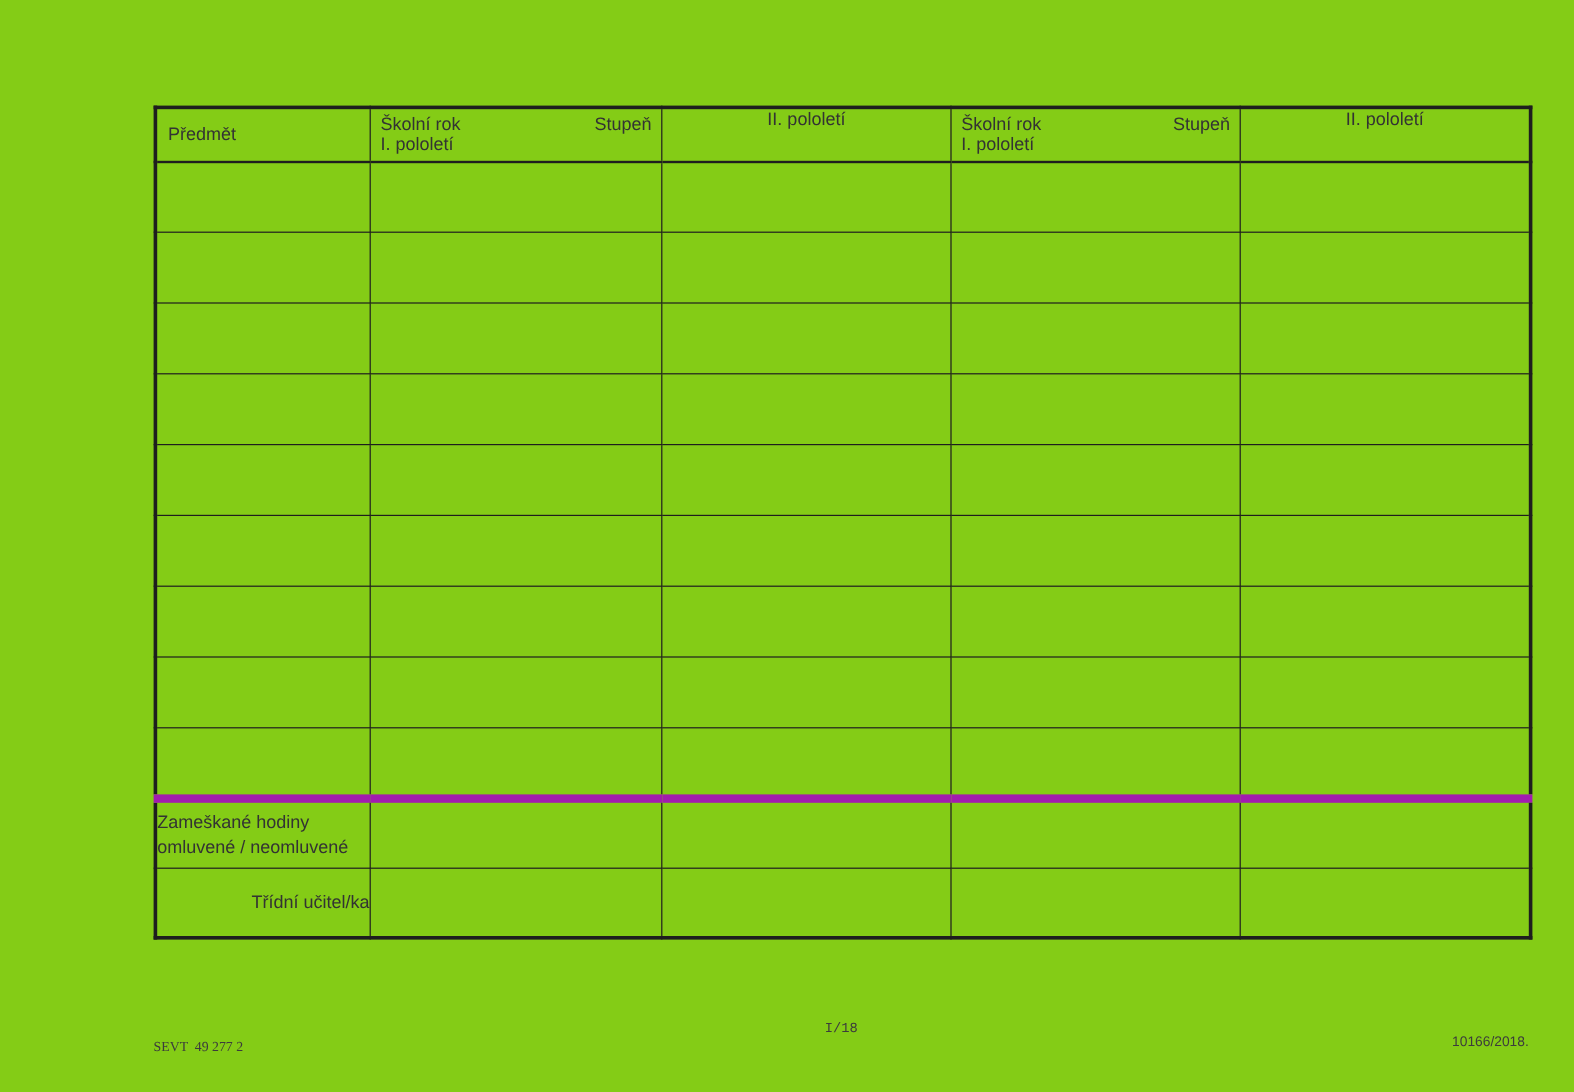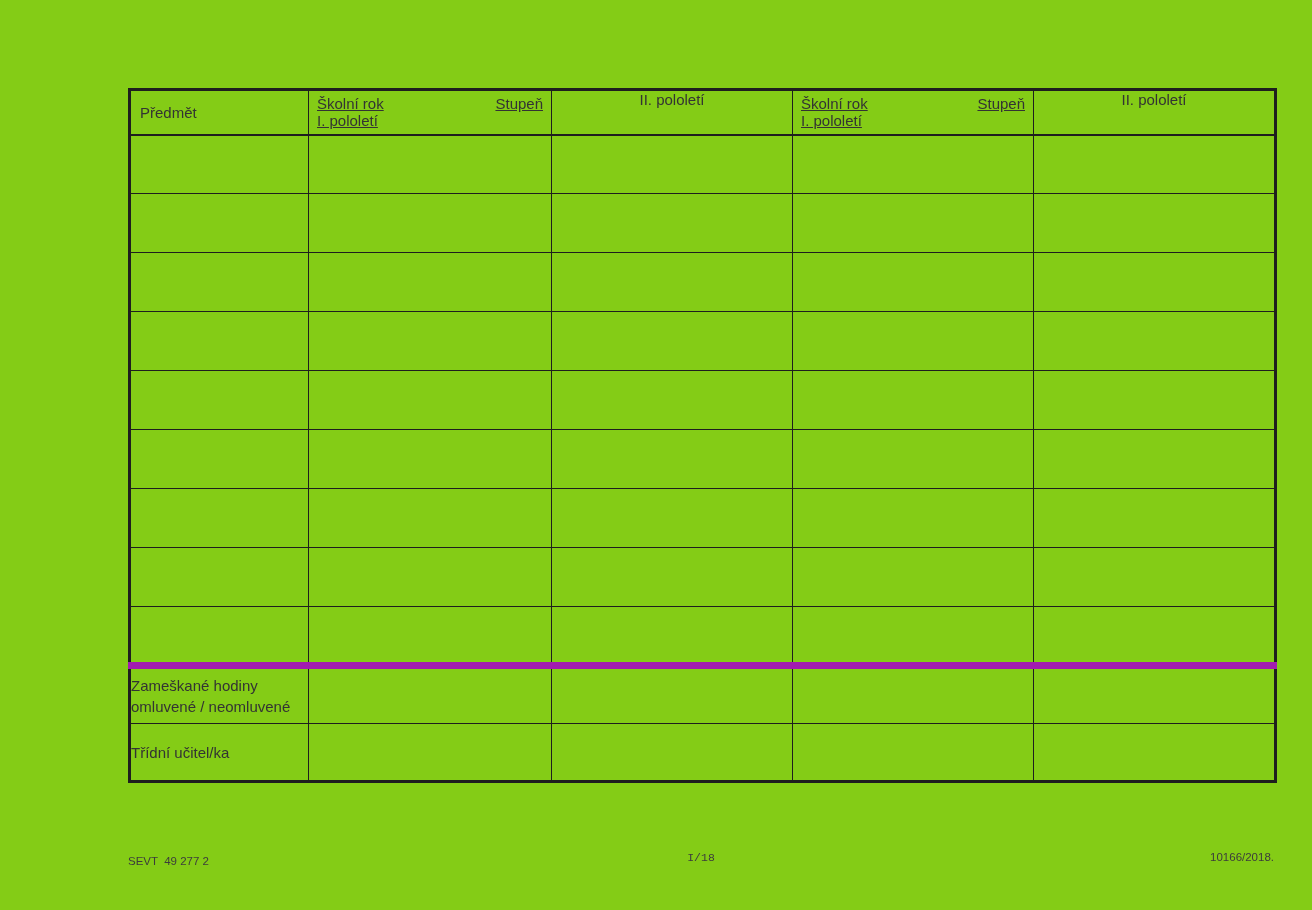--- a/index.html
+++ b/index.html
@@ -38,35 +38,34 @@
   
   td.c1 { border-right: 5px solid #9b9b9b; }
   td.c2 { border-right: 1.5px solid #1e1e1e; }
   td.c3 { border-right: 5px solid #9b9b9b; }
   td.c4 { border-right: 1.5px solid #1e1e1e; }
   
   tr.row-header   { height: 45px; }
   tr.row-subject  { height: 59px; }
   tr.row-absences { height: 58px; }
   tr.row-overall  { height: 59px; }
-  tr.row-teacher  { height: 58px; }
+  tr.row-teacher  { height: 58px; text-align: right; }
   
   tr.row-header td { border-bottom: 2.5px solid #1e1e1e; vertical-align: top; }
   td.cell-subject-header {
     vertical-align: middle !important;
     padding-left: 9px !important;
   }
   .hdr-wrap {
     box-sizing: border-box;
     height: 41px;
     display: flex;
     flex-direction: column;
     justify-content: space-between;
     padding: 4px 8px 3px 8px;
-    text-decoration: underline;
   }
   .hdr-top {
     display: flex;
     justify-content: space-between;
   }
   .hdr-sem1 { text-align: left; }
   .hdr-sem2-wrap {
     box-sizing: border-box;
     height: 41px;
     display: flex;
@@ -85,23 +84,23 @@
   
   .footer {
     position: absolute;
     left: 128px;
     top: 851px;
     width: 1146px;
     height: 16px;
     font-size: 11.5px;
     color: #3c3c3c;
   }
-  .footer .footer-left   { position: absolute; left: 0; top: 4px; white-space: pre; }
+  .footer .footer-left   { position: absolute; left: 0; top: 16px; white-space: pre; font-family: Liberation Serif, serif; }
   .footer .footer-center { position: absolute; left: 0; right: 0; top: 0; text-align: center; font-family: Liberation Mono, monospace; }
-  .footer .footer-right  { position: absolute; right: 0; top: 0; }
+  .footer .footer-right  { position: absolute; right: 0; top: 12px; }
 </style>
 </head>
 <body>
 
 <div class="sheet">
 
   <table class="report">
     <colgroup>
       <col style="width:179px">
       <col style="width:243px">

